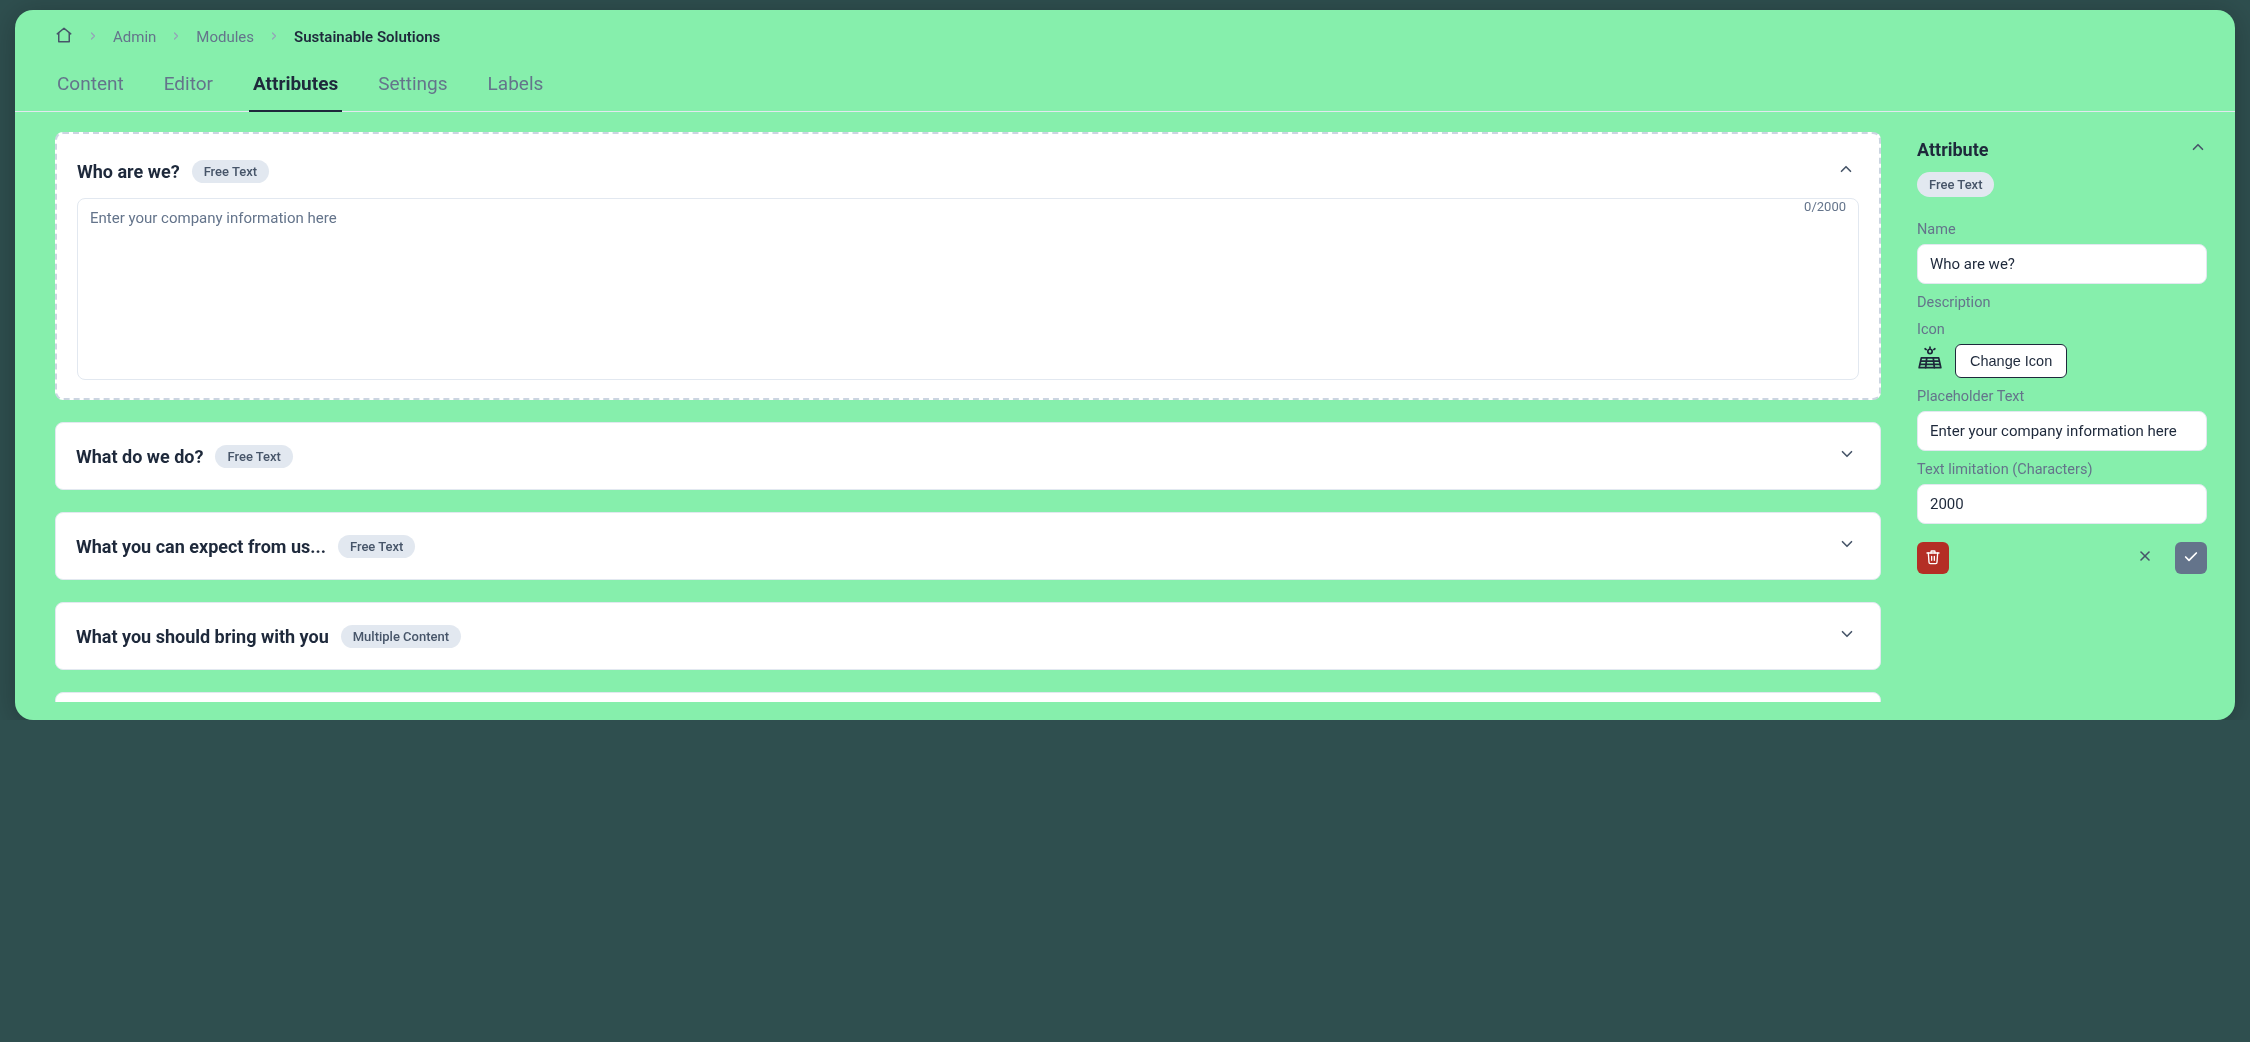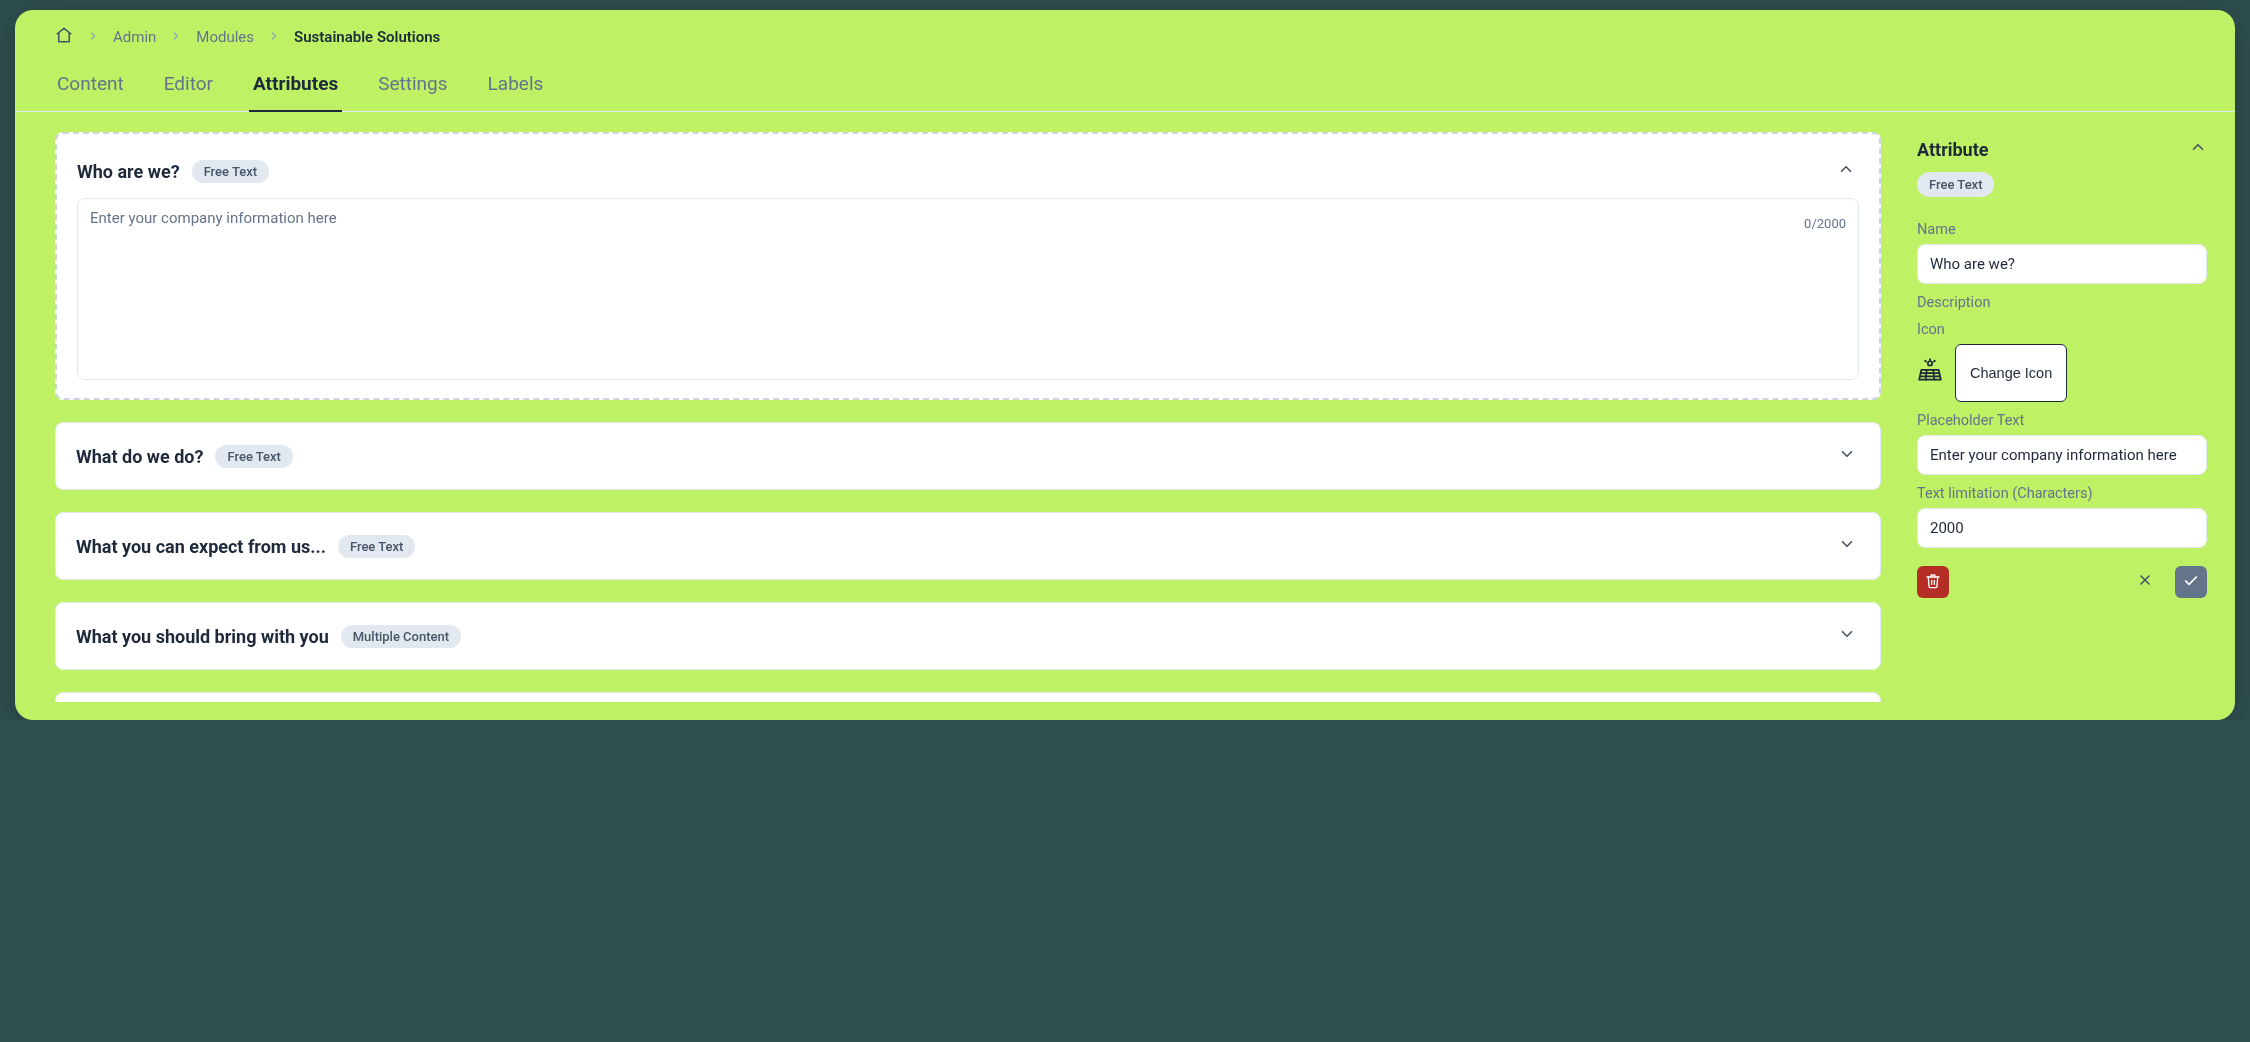--- a/index.html
+++ b/index.html
@@ -3,21 +3,21 @@
 <meta charset="utf-8">
 <style>
   * { box-sizing: border-box; margin: 0; padding: 0; }
   body {
     font-family: -apple-system, BlinkMacSystemFont, "Segoe UI", Roboto, "Helvetica Neue", Arial, sans-serif;
     background: #2f4f4f;
     padding: 10px 15px 0 15px;
     overflow: hidden;
   }
   .app-window {
-    background: #bef264;
+    background: #86efac;
     border-radius: 18px;
     width: 100%;
     height: 710px;
     overflow: hidden;
     box-shadow: 0 4px 30px rgba(0,0,0,0.25);
     position: relative;
   }
   
   .breadcrumb {
     display: flex;
@@ -126,21 +126,21 @@
     outline: none;
     resize: none;
     font-family: inherit;
     font-size: 15px;
     color: #1e293b;
     min-height: 150px;
   }
   .textarea-wrap textarea::placeholder { color: #64748b; }
   .counter {
     position: absolute;
-    top: 17px;
+    top: 0;
     right: 12px;
     font-size: 13px;
     color: #64748b;
   }
   
   .panel-header {
     display: flex;
     align-items: center;
     justify-content: space-between;
     padding: 6px 0 12px 0;
@@ -184,21 +184,21 @@
     display: flex;
     align-items: center;
     gap: 12px;
   }
   .change-icon-btn {
     border: 1px solid #1e293b;
     background: #fff;
     color: #1e293b;
     font-size: 14.5px;
     font-weight: 500;
-    padding: 20px 14px;
+    padding: 8px 14px;
     border-radius: 6px;
     cursor: pointer;
   }
   .panel-actions {
     display: flex;
     align-items: center;
     gap: 14px;
     margin-top: 18px;
   }
   .delete-btn {

